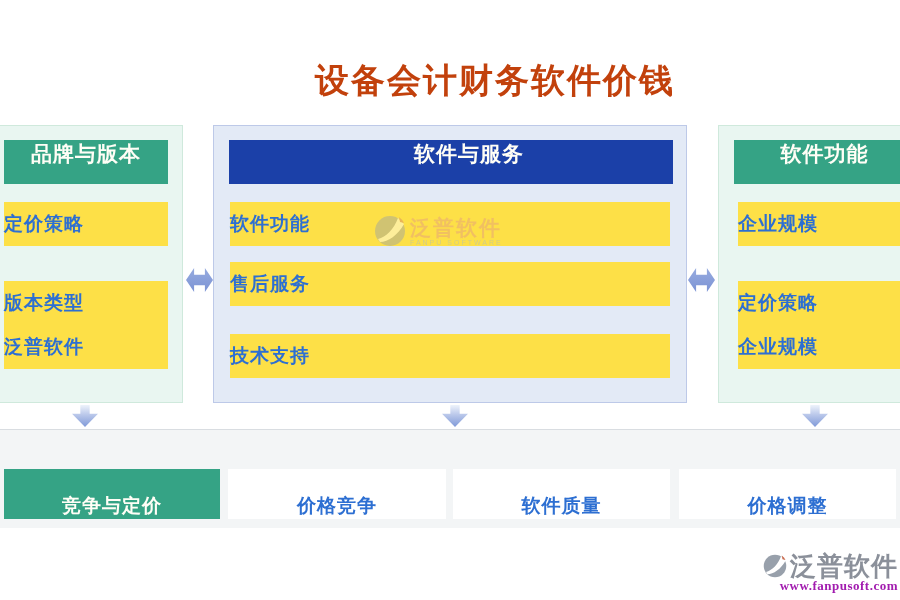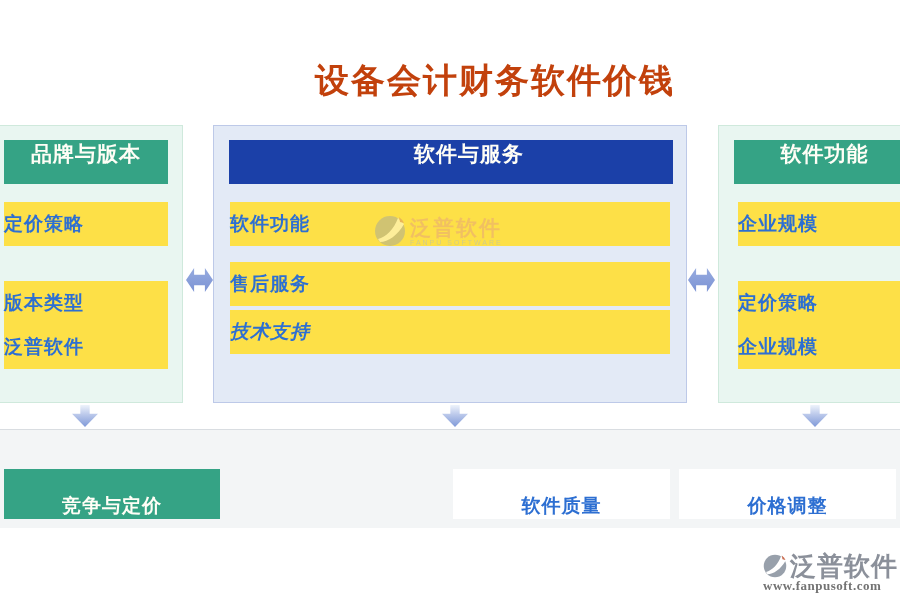--- a/index.html
+++ b/index.html
@@ -73,21 +73,21 @@
     letter-spacing: 1px;
   }
   .panel-item .item-label { position: relative; z-index: 2; }
   #panel-left .panel-item  { left: 17px; width: 164px; }
   #panel-middle .panel-item{ left: 16px; width: 440px; }
   #panel-right .panel-item { left: 19px; width: 177px; }
   .item-1 { top: 76px; }
   .item-2 { top: 155px; }
   .item-3 { top: 199px; }
   #panel-middle .item-2 { top: 136px; }
-  #panel-middle .item-3 { top: 184px; font-style: italic; }
+  #panel-middle .item-3 { top: 208px; }
 
   
   .h-arrow {
     position: absolute;
     top: 268px;
     width: 27px; height: 24px;
     background: linear-gradient(180deg, #97abdf 0%, #7b93d4 100%);
     clip-path: polygon(0% 50%, 30% 0%, 30% 28%, 70% 28%, 70% 0%, 100% 50%, 70% 100%, 70% 72%, 30% 72%, 30% 100%);
   }
   #h-arrow-left  { left: 186px; }
@@ -170,25 +170,25 @@
     margin-left: 3px;
     font-size: 26px;
     font-weight: bold;
     color: #8b909a;
     letter-spacing: 1px;
     line-height: 28px;
     white-space: nowrap;
   }
   .logo-url {
     margin-top: -3px;
-    text-align: left;
+    text-align: right;
     font-family: "Liberation Serif", serif;
     font-size: 13px;
     font-weight: bold;
-    color: #737373;
+    color: #a21caf;
     letter-spacing: 0.5px;
     white-space: nowrap;
   }
 </style>
 </head>
 <body>
 
 <div id="stage">
 
   <div class="page-title">设备会计财务软件价钱</div>
@@ -254,20 +254,23 @@
   <div class="h-arrow" id="h-arrow-right"></div>
 
   <div class="down-arrow" id="down-arrow-left"></div>
   <div class="down-arrow" id="down-arrow-middle"></div>
   <div class="down-arrow" id="down-arrow-right"></div>
 
   <div class="bottom-band">
     <div class="band-box band-header">
       <span>竞争与定价</span>
     </div>
+    <div class="band-box band-item" id="band-item-1">
+      <span>价格竞争</span>
+    </div>
     <div class="band-box band-item" id="band-item-3">
       <span>价格调整</span>
     </div>
     <div class="band-box band-item" id="band-item-2">
       <span>软件质量</span>
     </div>
   </div>
 
   <div class="site-logo">
     <div class="logo-row">

